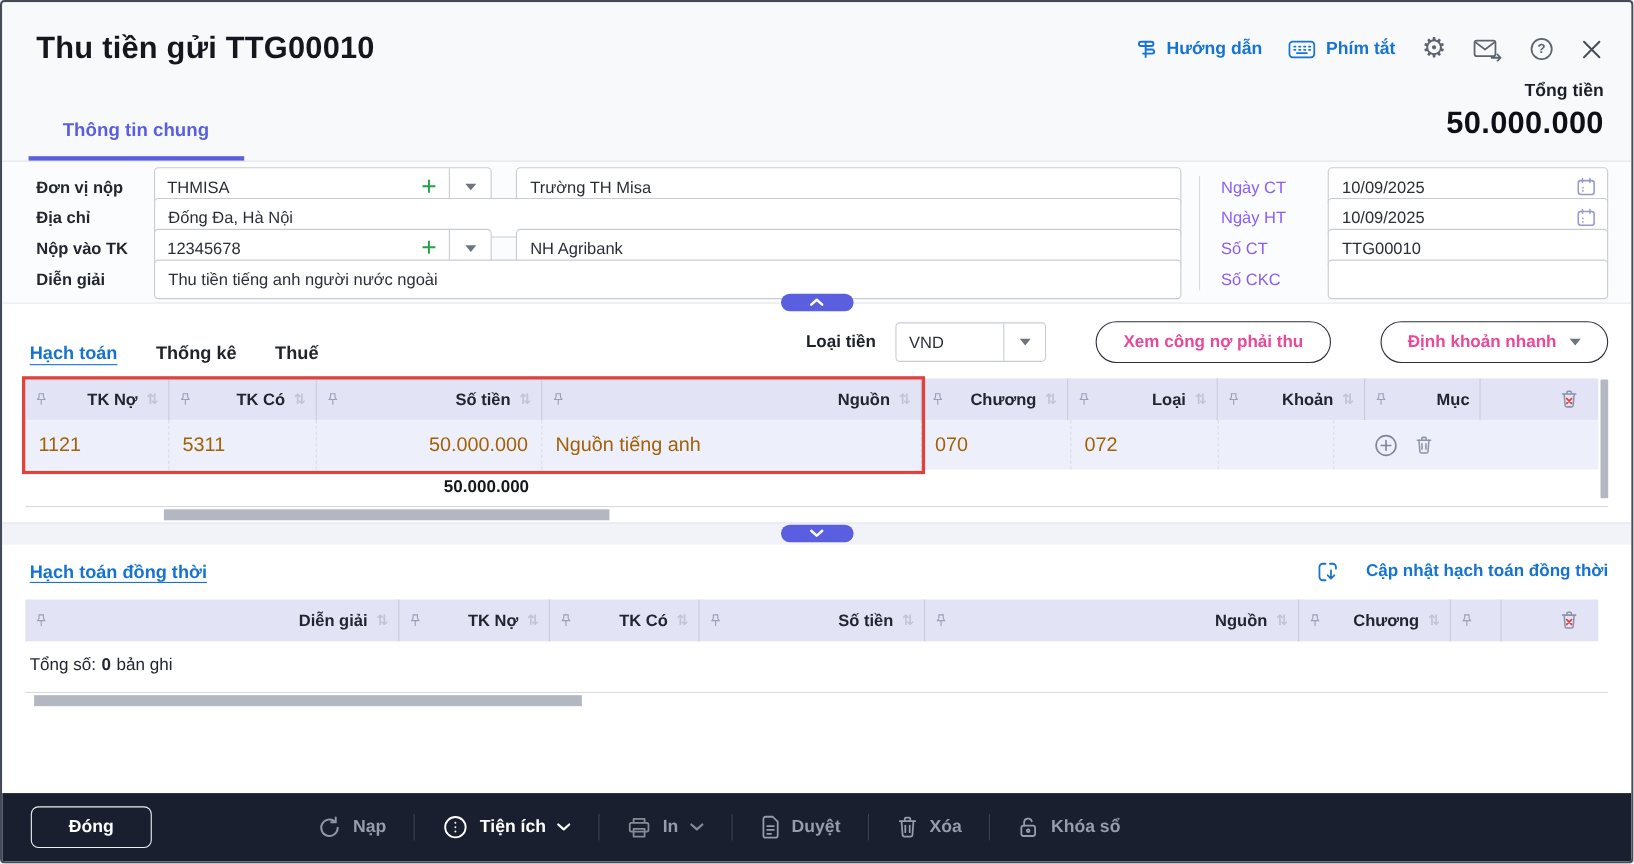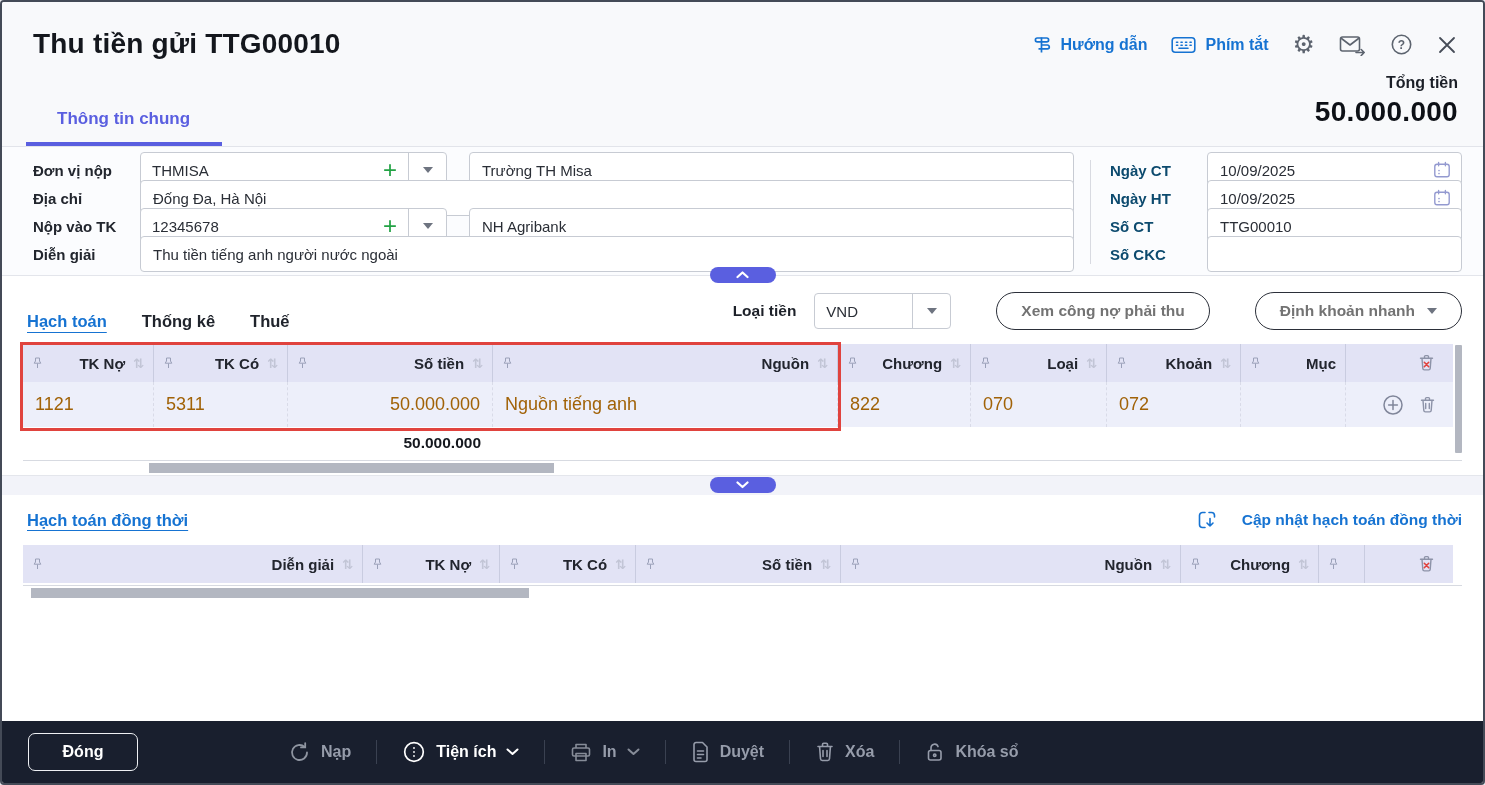--- a/index.html
+++ b/index.html
@@ -31,21 +31,21 @@
   .combo-plus { color:#23a345; font-size:24px; font-weight:400; padding:0 11px; line-height:1; cursor:pointer; }
   .combo-sep { width:1px; align-self:stretch; background:#c7cbd3; }
   .combo-caret { width:37px; display:flex; justify-content:center; cursor:pointer; }
   .caret { width:0; height:0; border-left:5px solid transparent; border-right:5px solid transparent; border-top:6px solid #6e7480; }
   .input { height:36px; background:#fff; border:1px solid #c7cbd3; border-radius:4px;
            display:flex; align-items:center; padding:0 12px; font-size:15px; color:#2a2e36; }
   .grow { flex:1; }
   .name-gap { width:22px; flex:none; }
   .form-right { width:372px; flex:none; border-left:1px solid #d8dae1; margin-left:16px; padding-left:19px;
                 display:flex; flex-direction:column; gap:8px; }
-  .frlabel { width:97px; font-weight:700; font-size:15px; color:#0c4a6e; flex:none; }
+  .frlabel { width:97px; font-weight:400; font-size:15px; color:#8b5cf6; flex:none; }
   .fr-field { flex:1; position:relative; }
   .fr-field .input { width:100%; padding-right:48px; }
   .cal-ico { position:absolute; right:11px; top:9px; }
 
   
   .pill { width:66px; height:16px; border-radius:9px; background:#5a5fe0; display:flex; align-items:center;
           justify-content:center; cursor:pointer; }
 
   
   .detail { position:relative; border-top:1px solid #e3e5eb; padding:14px 21px 0 21px; background:#fff; flex:none; }
@@ -54,21 +54,21 @@
   .dtabs { display:flex; align-items:center; gap:35px; padding-left:4px;margin-top:20px; }
   .dtab { font-size:16.5px; font-weight:600; color:#20242c; cursor:pointer; }
   .dtab.active { color:#1673d2; font-weight:700; text-decoration:underline; text-underline-offset:5px; }
   .dbar-right { margin-left:auto; display:flex; align-items:center; }
   .currency-label { font-weight:700; font-size:15.5px; margin-right:18px; }
   .select { width:137px; height:36px; border:1px solid #c7cbd3; border-radius:4px; background:#fff;
             display:flex; align-items:center; cursor:pointer; }
   .select .combo-text { flex:1; }
   .pill-btn { height:38px; border:1px solid #2b2f39; border-radius:19px; background:#fff; display:flex;
               align-items:center; justify-content:center; gap:12px; font-weight:700; font-size:15.5px;
-              color:#737373; padding:0 24px; cursor:pointer; margin-left:45px; }
+              color:#ec4899; padding:0 24px; cursor:pointer; margin-left:45px; }
 
   
   .grid-wrap { position:relative; width:1440px; }
   .grid-head { display:flex; width:1430px; background:#e2e3f5; height:38px; }
   .gh-cell { display:flex; align-items:center; gap:8px; padding:0 9px; border-right:1px solid #c9cce0;
              font-weight:700; font-size:15px; color:#22252e; }
   .gh-cell:last-child { border-right:none; }
   .gh-label { white-space:nowrap; }
   .gh-label.grow-r { flex:1; text-align:right; }
   .gh-label.grow-l { flex:1; text-align:right; }
@@ -374,21 +374,20 @@
             </svg>
           </span>
         </div>
       </div>
 
       <div class="grid-row">
         <div class="gr-cell c0">1121</div>
         <div class="gr-cell c1">5311</div>
         <div class="gr-cell c2 money">50.000.000</div>
         <div class="gr-cell c3">Nguồn tiếng anh</div>
-        <div class="gr-cell c4">822</div>
         <div class="gr-cell c5">070</div>
         <div class="gr-cell c6">072</div>
         <div class="gr-cell c7"></div>
         <div class="gr-cell c8 act-cell">
           <span>
             <svg width="22" height="22" viewBox="0 0 22 22" fill="none" stroke="#80869a" stroke-width="1.5" stroke-linecap="round">
               <circle cx="11" cy="11" r="9"></circle>
                 <path d="M11 6.6v8.8M6.6 11h8.8"></path>
             </svg>
           </span>
@@ -500,20 +499,25 @@
             <svg width="19" height="20" viewBox="0 0 19 20" fill="none" stroke="#8d93a8" stroke-width="1.4" stroke-linecap="round">
               <path d="M3.5 5.2h12M7.5 5V3.6a1 1 0 0 1 1-1h2a1 1 0 0 1 1 1V5"></path>
               <path d="M5 5.4l.8 10a1.6 1.6 0 0 0 1.6 1.5h4.2a1.6 1.6 0 0 0 1.6-1.5l.8-10"></path>
               <path d="M7.3 9.3l4.4 4.4M11.7 9.3l-4.4 4.4" stroke="#e0433e" stroke-width="1.6"></path>
             </svg>
           </span>
         </div>
       </div>
     </div>
 
+    <div class="sim-summary">
+      <span>Tổng số:</span>
+      <b>0</b>
+      <span>bản ghi</span>
+    </div>
 
     <div class="hscroll">
       <div class="hthumb" style="left:8px; width:498px;"></div>
     </div>
   </div>
 
   <div class="spacer"></div>
 
   <div class="footer">
     <button class="btn-outline">Đóng</button>

